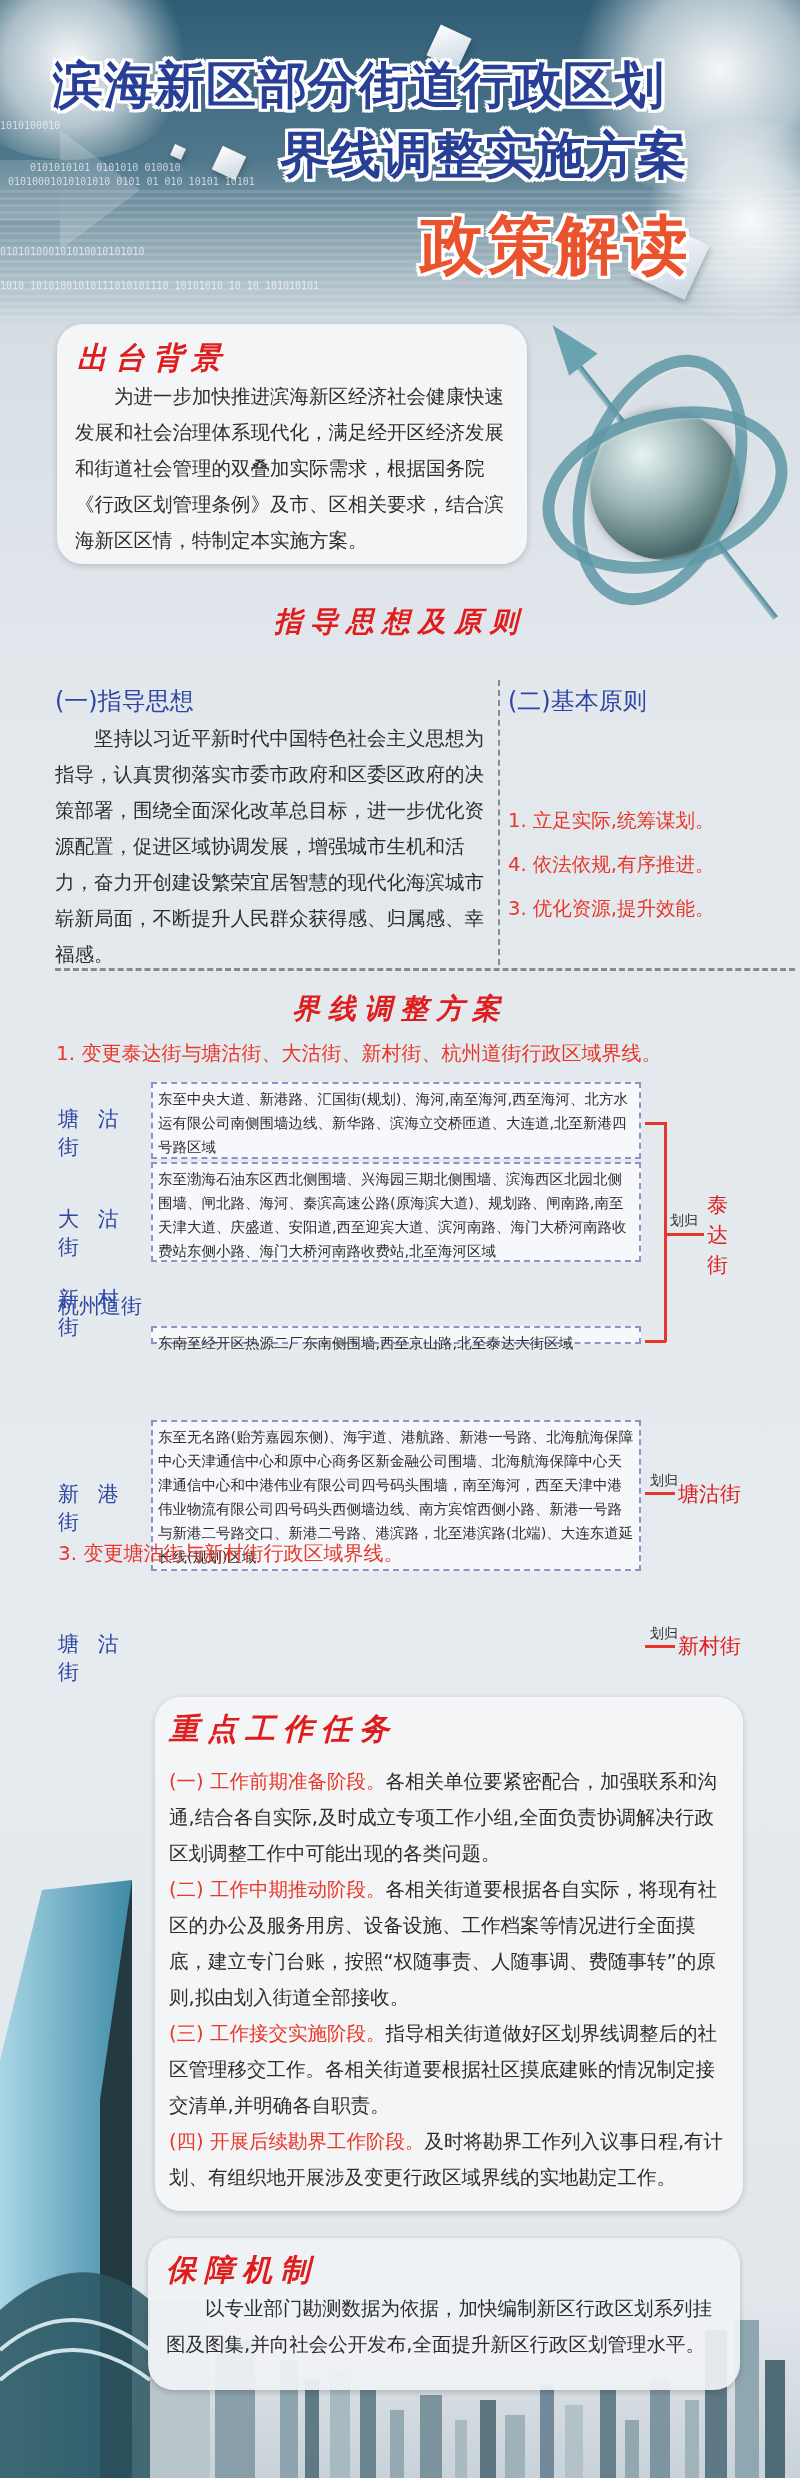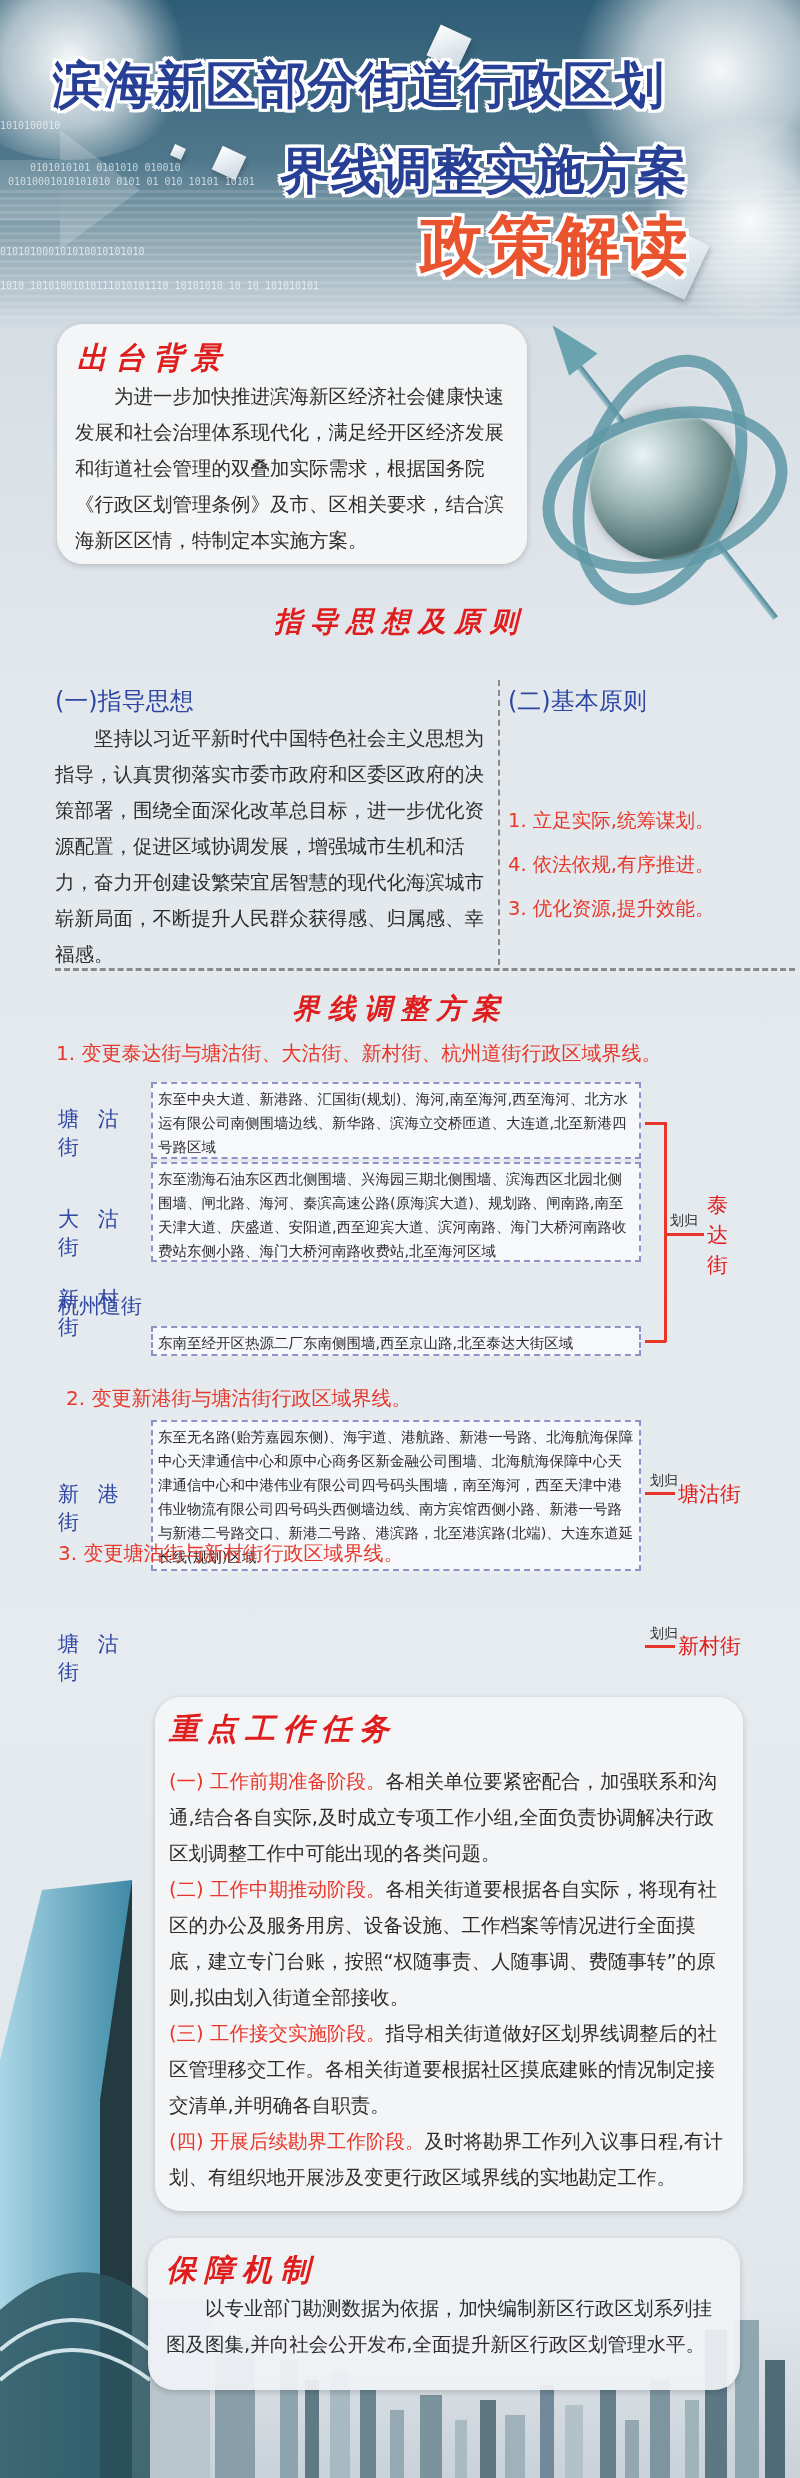--- a/index.html
+++ b/index.html
@@ -13,21 +13,21 @@
     background: repeating-linear-gradient(180deg, rgba(255,255,255,0.12) 0 3px, rgba(255,255,255,0) 3px 7px); }
   .binary { position: absolute; color: rgba(255,255,255,0.65); font-family: "DejaVu Sans Mono", monospace; font-size: 10px; white-space: nowrap; }
   .big-arrow { position: absolute; left: 0; top: 130px; width: 0; height: 0;
     border-top: 60px solid transparent; border-bottom: 60px solid transparent; border-left: 80px solid rgba(255,255,255,0.18); }
   .arrow-body { position: absolute; left: 0; top: 160px; width: 60px; height: 60px; background: rgba(255,255,255,0.16); }
   .cube { position: absolute; background: linear-gradient(135deg, #ffffff, #c9d6e0); transform: rotate(25deg); box-shadow: 2px 3px 6px rgba(0,0,0,0.25); }
 
   .title-line { position: absolute; font-weight: 900; color: #283f96; font-size: 50px; letter-spacing: 1px;
     text-shadow: -3px -3px 0 #fff, 3px -3px 0 #fff, -3px 3px 0 #fff, 3px 3px 0 #fff, 0 3px 0 #fff, 0 -3px 0 #fff, 3px 0 0 #fff, -3px 0 0 #fff; }
   .title-1 { left: 53px; top: 52px; }
-  .title-2 { left: 280px; top: 138px; }
+  .title-2 { left: 280px; top: 122px; }
   .title-3 { left: 420px; top: 202px; font-size: 64px; color: #e9542f; letter-spacing: 4px; }
 
   
   .globe-wrap { position: absolute; left: 530px; top: 320px; width: 260px; height: 330px; }
   .globe { position: absolute; left: 60px; top: 90px; width: 150px; height: 150px; border-radius: 50%;
     background: radial-gradient(circle at 35% 30%, #e9f2f4 0%, #9fb9b8 35%, #4b6c6d 70%, #1f3b3f 100%); box-shadow: 0 0 10px rgba(0,0,0,0.3); }
   .ring { position: absolute; border: 12px solid #5f98a6; border-radius: 50%; opacity: 0.85; box-shadow: inset 0 0 4px rgba(255,255,255,0.6); }
   .ring.r1 { left: 50px; top: 30px; width: 160px; height: 260px; transform: rotate(20deg); }
   .ring.r2 { left: 10px; top: 90px; width: 250px; height: 160px; transform: rotate(-15deg); }
   .arrow-shaft { position: absolute; left: 30px; top: 20px; width: 6px; height: 330px; background: linear-gradient(90deg, #9cc4ce, #4e8595); transform: rotate(-38deg); transform-origin: top left; }
@@ -132,30 +132,29 @@
 
   <div class="street-label" style="left:58px;top:1105px;">塘 沽 街</div>
   <div class="box" style="top:1082px;height:77px;">东至中央大道、新港路、汇国街(规划)、海河,南至海河,西至海河、北方水运有限公司南侧围墙边线、新华路、滨海立交桥匝道、大连道,北至新港四号路区域</div>
 
   <div class="street-label" style="left:58px;top:1205px;">大 沽 街</div>
   <div class="box" style="top:1162px;height:100px;">东至渤海石油东区西北侧围墙、兴海园三期北侧围墙、滨海西区北园北侧围墙、闸北路、海河、秦滨高速公路(原海滨大道)、规划路、闸南路,南至天津大道、庆盛道、安阳道,西至迎宾大道、滨河南路、海门大桥河南路收费站东侧小路、海门大桥河南路收费站,北至海河区域</div>
 
   <div class="street-label" style="left:58px;top:1285px;">新 村 街</div>
 
   <div class="street-label tight" style="left:58px;top:1292px;">杭州道街</div>
-  <div class="box" style="top:1326px;height:30px;">东南至经开区热源二厂东南侧围墙,西至京山路,北至泰达大街区域</div>
+  <div class="box" style="top:1326px;height:18px;">东南至经开区热源二厂东南侧围墙,西至京山路,北至泰达大街区域</div>
 
   <div class="rbar" style="left:645px;top:1122px;width:21px;height:3px;"></div>
   <div class="rbar" style="left:664px;top:1122px;width:3px;height:220px;"></div>
   <div class="rbar" style="left:645px;top:1340px;width:21px;height:3px;"></div>
   <div class="rbar" style="left:666px;top:1233px;width:38px;height:3px;background:#e8372a;"></div>
   <div class="assign" style="left:670px;top:1212px;">划归</div>
   <div class="target" style="left:707px;top:1190px;width:24px;line-height:30px;">泰达街</div>
 
-  <div class="red-sub" style="left:66px;top:1385px;">2. 变更新港街与塘沽街行政区域界线。</div>
   <div class="street-label" style="left:58px;top:1480px;">新 港 街</div>
   <div class="box" style="top:1420px;height:151px;">东至无名路(贻芳嘉园东侧)、海宇道、港航路、新港一号路、北海航海保障中心天津通信中心和原中心商务区新金融公司围墙、北海航海保障中心天津通信中心和中港伟业有限公司四号码头围墙，南至海河，西至天津中港伟业物流有限公司四号码头西侧墙边线、南方宾馆西侧小路、新港一号路与新港二号路交口、新港二号路、港滨路，北至港滨路(北端)、大连东道延长线(规划)区域</div>
   <div class="rbar" style="left:645px;top:1492px;width:30px;height:3px;"></div>
   <div class="assign" style="left:650px;top:1472px;">划归</div>
   <div class="target" style="left:678px;top:1480px;">塘沽街</div>
 
   <div class="red-sub" style="left:58px;top:1540px;">3. 变更塘沽街与新村街行政区域界线。</div>
   <div class="street-label" style="left:58px;top:1630px;">塘 沽 街</div>
   <div class="rbar" style="left:645px;top:1645px;width:30px;height:3px;"></div>
   <div class="assign" style="left:650px;top:1625px;">划归</div>

